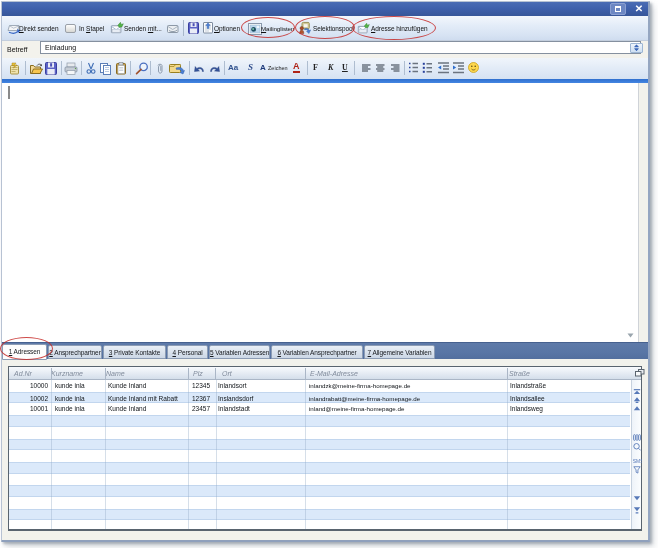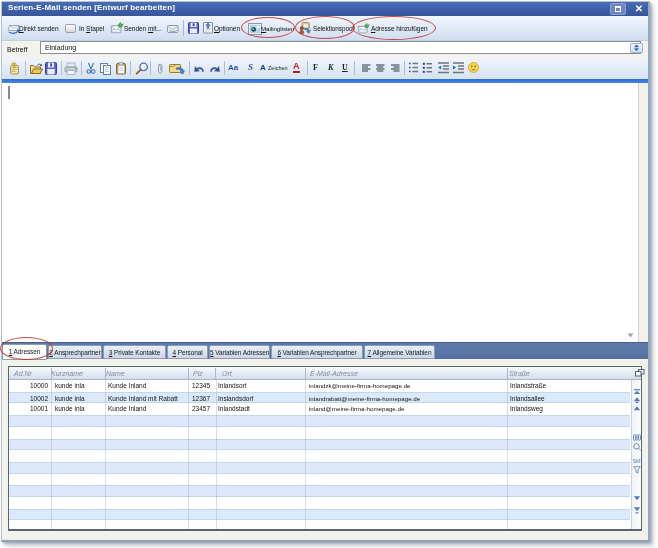--- a/index.html
+++ b/index.html
@@ -43,21 +43,20 @@
 .redellipse{position:absolute;border:1.5px solid rgba(198,42,40,.85);border-radius:50%;z-index:50;}
 .sep1{position:absolute;top:4px;width:1px;height:16px;background:#a8b7ca;}
 .fsep{position:absolute;top:3px;width:1px;height:14px;background:#aebdd0;}
 .ficn{position:absolute;top:4px;}
 .ftxt{position:absolute;font-size:8px;white-space:nowrap;}
 </style>
 </head>
 <body>
 <div id="win">
   <div class="abs" id="titlebar">
-    <div class="abs" id="title">Serien-E-Mail senden [Entwurf bearbeiten]</div>
     <div class="abs" id="btn-rest">
         <i></i>
       </div>
     <div class="abs" id="btn-x">✕</div>
   </div>
 
   <div class="abs" id="toolbar1">
     <svg class="abs" style="left:5px;top:8px;" width="15" height="11" viewBox="0 0 15 11">
       <path d="M2.5 1.5 H12 L10.5 6.5 H1 Z" fill="#f4f5f7" stroke="#8d99a8" stroke-width="0.8"></path>
       <path d="M2.5 1.8 L6.6 4.2 L12 1.8" fill="none" stroke="#a3afbe" stroke-width="0.7"></path>

